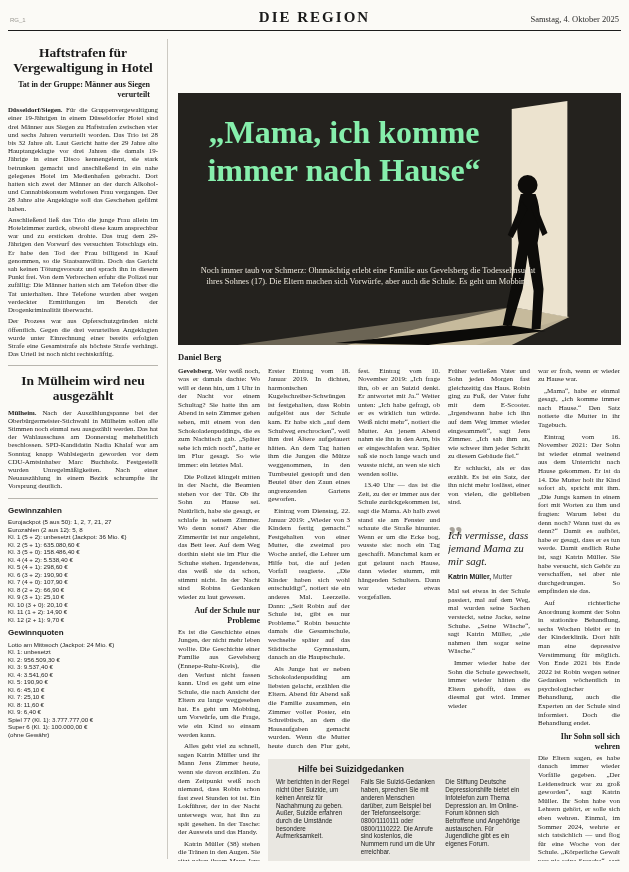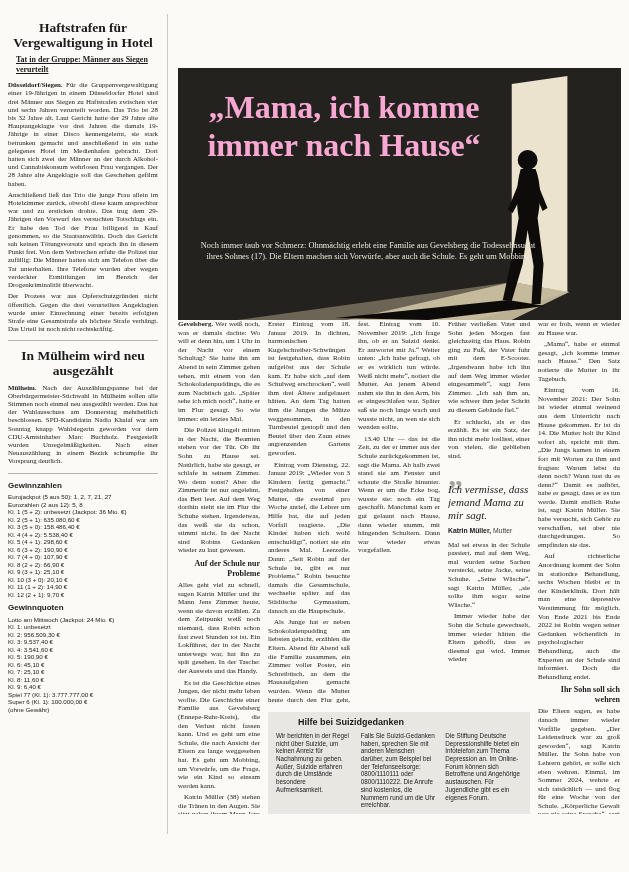--- a/index.html
+++ b/index.html
@@ -10,31 +10,31 @@
   .hdr{display:flex;align-items:baseline;border-bottom:1.2px solid #1c1c1c;padding:4px 2px 5px;}
   .hdr .mark{flex:1;font:400 6px/1 "Liberation Sans", sans-serif;color:#9a9892;}
   .hdr .section{flex:2;text-align:center;font:700 15px/1 "Liberation Serif", serif;letter-spacing:2px;}
   .hdr .date{flex:1;text-align:right;font:400 8.5px/1 "Liberation Serif", serif;color:#2c2c2c;}
   
   .content{display:flex;margin-top:8px;height:820px;}
   .rail{width:150px;flex:none;padding-right:9px;border-right:1px solid #ccc9c2;overflow:hidden;}
   .main{flex:1;min-width:0;position:relative;padding-left:10px;}
   
   .rail h2{font:700 13.5px/1.12 "Liberation Serif", serif;text-align:center;margin:6px 4px 5px;}
-  .rail .deck{font:700 8px/1.25 "Liberation Serif", serif;text-align:left;margin:0 8px 6px;text-decoration:underline;}
+  .rail .deck{font:700 8px/1.25 "Liberation Serif", serif;text-align:right;margin:0 8px 6px;}
   .rail p{font:400 6.9px/8.2px "Liberation Serif", serif;text-align:justify;margin:0 0 3px;}
   .lead{font-weight:700;}
   .rail hr{border:0;border-top:1px solid #b8b5ae;margin:7px 0;}
   .lotto h3{font:700 8px/1.2 "Liberation Sans", sans-serif;margin:5px 0 3px;}
   .lotto .ln{font:400 6.2px/7.5px "Liberation Sans", sans-serif;color:#222;}
   
   .hero{margin-top:54px;height:252px;position:relative;background:#24221e;overflow:hidden;}
   .hero svg{position:absolute;left:0;top:0;width:100%;height:100%;}
   .hero .hl{position:absolute;top:20px;left:0;width:332px;font:700 32px/1.2 "Liberation Serif", serif;
-            color:#f9a8d4;text-align:center;}
+            color:#86efac;text-align:center;}
   .hero .hdeck{position:absolute;top:172px;left:20px;width:340px;font:400 8.4px/11.4px "Liberation Serif", serif;
             color:#ece7dc;text-align:center;}
   
   .byline{font:700 8.5px/1 "Liberation Serif", serif;margin:8px 0 5px;}
   .cols{display:flex;gap:8px;height:494px;position:relative;}
   .col{width:82px;flex:none;overflow:hidden;font:400 7px/8.6px "Liberation Serif", serif;text-align:justify;}
   .col p{margin:0 0 3px;}
   .col p+p{text-indent:6px;}
   .col .sub{font:700 8px/1.25 "Liberation Serif", serif;margin:4px 0 2px;text-align:right;}
   .col.short{height:386px;}
@@ -49,20 +49,25 @@
            box-sizing:border-box;padding:6px 8px;}
   .helpbox h4{font:700 9px/1.1 "Liberation Sans", sans-serif;margin:0 0 4px;padding-left:22px;}
   .helpbox .cols3{column-count:3;column-gap:8px;font:400 6.3px/7.7px "Liberation Sans", sans-serif;text-align:left;}
   .helpbox p{margin:0 0 3px;}
 </style>
 </head>
 <body>
 
 <div class="page">
 
+  <div class="hdr">
+    <span class="mark">RG_1</span>
+    <span class="section">DIE REGION</span>
+    <span class="date">Samstag, 4. Oktober 2025</span>
+  </div>
 
   <div class="content">
 
     <div class="rail">
       <div>
         <h2>Haftstrafen für Vergewaltigung in Hotel</h2>
         <div class="deck">Tat in der Gruppe: Männer aus Siegen verurteilt</div>
         <p><span class="lead">Düsseldorf/Siegen.</span> <span>Für die Gruppenvergewaltigung einer 19-Jährigen in einem Düsseldorfer Hotel sind drei Männer aus Siegen zu Haftstrafen zwischen vier und sechs Jahren verurteilt worden. Das Trio ist 28 bis 32 Jahre alt. Laut Gericht hatte der 29 Jahre alte Hauptangeklagte vor drei Jahren die damals 19-Jährige in einer Disco kennengelernt, sie stark betrunken gemacht und anschließend in ein nahe gelegenes Hotel im Medienhafen gebracht. Dort hatten sich zwei der Männer an der durch Alkohol- und Cannabiskonsum wehrlosen Frau vergangen. Der 28 Jahre alte Angeklagte soll das Geschehen gefilmt haben.</span></p>
         <p>Anschließend ließ das Trio die junge Frau allein im Hotelzimmer zurück, obwohl diese kaum ansprechbar war und zu ersticken drohte. Das trug dem 29-Jährigen den Vorwurf des versuchten Totschlags ein. Er habe den Tod der Frau billigend in Kauf genommen, so die Staatsanwältin. Doch das Gericht sah keinen Tötungsvorsatz und sprach ihn in diesem Punkt frei. Von dem Verbrechen erfuhr die Polizei nur zufällig: Die Männer hatten sich am Telefon über die Tat unterhalten. Ihre Telefone wurden aber wegen verdeckter Ermittlungen im Bereich der Drogenkriminalität überwacht.</p>
         <p>Der Prozess war aus Opferschutzgründen nicht öffentlich. Gegen die drei verurteilten Angeklagten wurde unter Einrechnung einer bereits erfolgten Strafe eine Gesamtstrafe als höchste Strafe verhängt. Das Urteil ist noch nicht rechtskräftig.</p>
@@ -123,29 +128,30 @@
             <circle cx="352" cy="92" r="10"></circle>
             <path d="M345 101 C341 115 340 132 343 150 L335 195 L327 232 L336 233 L347 196 L352 162 L358 198 L356 236 L365 236 L368 196 L362 150 C366 130 365 114 360 101 Z"></path>
             <path d="M346 108 L332 142 L337 145 L352 116 Z"></path>
             <path d="M359 108 L372 140 L367 143 L355 114 Z"></path>
           </g>
         </svg>
         <div class="hl">„Mama, ich komme immer nach Hause“</div>
         <div class="hdeck">Noch immer taub vor Schmerz: Ohnmächtig erlebt eine Familie aus Gevelsberg die Todessehnsucht ihres Sohnes (17). Die Eltern machen sich Vorwürfe, aber auch die Schule. Es geht um Mobbing</div>
       </div>
 
+      <div class="byline">Daniel Berg</div>
 
       <div class="cols">
 
         <div class="col">
           <p><span class="lead">Gevelsberg.</span> <span>Wer weiß noch, was er damals dachte: Wo will er denn hin, um 1 Uhr in der Nacht vor einem Schultag? Sie hatte ihn am Abend in sein Zimmer gehen sehen, mit einem von den Schokoladenpuddings, die es zum Nachtisch gab. „Später sehe ich mich noch“, hatte er im Flur gesagt. So wie immer: ein letztes Mal.</span></p>
           <p>Die Polizei klingelt mitten in der Nacht, die Beamten stehen vor der Tür. Ob ihr Sohn zu Hause sei. Natürlich, habe sie gesagt, er schlafe in seinem Zimmer. Wo denn sonst? Aber die Zimmertür ist nur angelehnt, das Bett leer. Auf dem Weg dorthin sieht sie im Flur die Schuhe stehen. Irgendetwas, das weiß sie da schon, stimmt nicht. In der Nacht sind Robins Gedanken wieder zu laut gewesen.</p>
           <div class="sub">Auf der Schule nur Probleme</div>
+          <p>Es ist die Geschichte eines Jungen, der nicht mehr leben wollte. Die Geschichte einer Familie aus Gevelsberg (Ennepe-Ruhr-Kreis), die den Verlust nicht fassen kann. Und es geht um eine Schule, die nach Ansicht der Eltern zu lange weggesehen hat. Es geht um Mobbing, um Vorwürfe, um die Frage, wie ein Kind so einsam werden kann.</p>
           <p>Alles geht viel zu schnell, sagen Katrin Müller und ihr Mann Jens Zimmer heute, wenn sie davon erzählen. Zu dem Zeitpunkt weiß noch niemand, dass Robin schon fast zwei Stunden tot ist. Ein Lokführer, der in der Nacht unterwegs war, hat ihn zu spät gesehen. In der Tasche: der Ausweis und das Handy.</p>
-          <p>Es ist die Geschichte eines Jungen, der nicht mehr leben wollte. Die Geschichte einer Familie aus Gevelsberg (Ennepe-Ruhr-Kreis), die den Verlust nicht fassen kann. Und es geht um eine Schule, die nach Ansicht der Eltern zu lange weggesehen hat. Es geht um Mobbing, um Vorwürfe, um die Frage, wie ein Kind so einsam werden kann.</p>
           <p>Katrin Müller (38) stehen die Tränen in den Augen. Sie sitzt neben ihrem Mann Jens im Garten, vor ihr zwei Schreibblöcke, die sie nicht mehr weglegt: das Mobbing-Tagebuch. Sie fing es an, um den Überblick zu behalten über alles, was passiert. Drei Jahre, was es alles war, sagt sie. Es fehlt nie an Stoff für die Einträge.</p>
         </div>
 
         <div class="col short">
           <p>Erster Eintrag vom 18. Januar 2019. In dichten, harmonischen Kugelschreiber-Schwüngen ist festgehalten, dass Robin aufgelöst aus der Schule kam. Er habe sich „auf dem Schulweg erschrocken“, weil ihm drei Ältere aufgelauert hätten. An dem Tag hatten ihm die Jungen die Mütze weggenommen, in den Turnbeutel gestopft und den Beutel über den Zaun eines angrenzenden Gartens geworfen.</p>
           <p>Eintrag vom Dienstag, 22. Januar 2019: „Wieder von 3 Kindern fertig gemacht.“ Festgehalten von einer Mutter, die zweimal pro Woche anrief, die Lehrer um Hilfe bat, die auf jeden Vorfall reagierte. „Die Kinder haben sich wohl entschuldigt“, notiert sie ein anderes Mal. Leerzeile. Dann: „Seit Robin auf der Schule ist, gibt es nur Probleme.“ Robin besuchte damals die Gesamtschule, wechselte später auf das Städtische Gymnasium, danach an die Hauptschule.</p>
           <p>Als Junge hat er neben Schokoladenpudding am liebsten gelacht, erzählen die Eltern. Abend für Abend saß die Familie zusammen, ein Zimmer voller Poster, ein Schreibtisch, an dem die Hausaufgaben gemacht wurden. Wenn die Mutter heute durch den Flur geht, meint sie manchmal, sein Lachen aus seinem Zimmer zu hören, wenn er am PC mit einem Freund spielt.</p>
 
         </div>
 
@@ -155,21 +161,21 @@
         </div>
 
         <div class="col short">
           <p>Früher verließen Vater und Sohn jeden Morgen fast gleichzeitig das Haus. Robin ging zu Fuß, der Vater fuhr mit dem E-Scooter. „Irgendwann habe ich ihn auf dem Weg immer wieder eingesammelt“, sagt Jens Zimmer. „Ich sah ihm an, wie schwer ihm jeder Schritt zu diesem Gebäude fiel.“</p>
           <p>Er schluckt, als er das erzählt. Es ist ein Satz, der ihn nicht mehr loslässt, einer von vielen, die geblieben sind.</p>
           <div class="pq">
             <span class="mark">„</span>
             <span class="text">Ich vermisse, dass jemand Mama zu mir sagt.</span>
             <div class="who"><span>Katrin Müller,</span><span class="role"> Mutter</span></div>
           </div>
-          <p>Mal sei etwas in der Schule passiert, mal auf dem Weg, mal wurden seine Sachen versteckt, seine Jacke, seine Schuhe. „Seine Wäsche“, sagt Katrin Müller, „sie sollte ihm sogar seine Wäsche.“</p>
+          <p>Mal sei etwas in der Schule passiert, mal auf dem Weg, mal wurden seine Sachen versteckt, seine Jacke, seine Schuhe. „Seine Wäsche“, sagt Katrin Müller, „sie nahmen ihm sogar seine Wäsche.“</p>
           <p>Immer wieder habe der Sohn die Schule gewechselt, immer wieder hätten die Eltern gehofft, dass es diesmal gut wird. Immer wieder</p>
         </div>
 
         <div class="col">
           <p>war er froh, wenn er wieder zu Hause war.</p>
           <p>„Mama“, habe er einmal gesagt, „ich komme immer nach Hause.“ Den Satz notierte die Mutter in ihr Tagebuch.</p>
           <p>Eintrag vom 16. November 2021: Der Sohn ist wieder einmal weinend aus dem Unterricht nach Hause gekommen. Er ist da 14. Die Mutter holt ihr Kind sofort ab, spricht mit ihm. „Die Jungs kamen in einem fort mit Worten zu ihm und fragten: Warum lebst du denn noch? Wann tust du es denn?“ Damit es aufhört, habe er gesagt, dass er es tun werde. Damit endlich Ruhe ist, sagt Katrin Müller. Sie habe versucht, sich Gehör zu verschaffen, sei aber nie durchgedrungen. So empfinden sie das.</p>
           <p>Auf richterliche Anordnung kommt der Sohn in stationäre Behandlung, sechs Wochen bleibt er in der Kinderklinik. Dort hält man eine depressive Verstimmung für möglich. Von Ende 2021 bis Ende 2022 ist Robin wegen seiner Gedanken wöchentlich in psychologischer Behandlung, auch die Experten an der Schule sind informiert. Doch die Behandlung endet.</p>
           <div class="sub">Ihr Sohn soll sich wehren</div>
           <p>Die Eltern sagen, es habe danach immer wieder Vorfälle gegeben. „Der Leidensdruck war zu groß geworden“, sagt Katrin Müller. Ihr Sohn habe von Lehrern gehört, er solle sich eben wehren. Einmal, im Sommer 2024, wehrte er sich tatsächlich — und flog für eine Woche von der Schule. „Körperliche Gewalt war nie seine Sprache“, sagt die Mutter. Die Schule teilt auf Anfrage mit, man äußere sich zu Einzelfällen nicht.</p>

